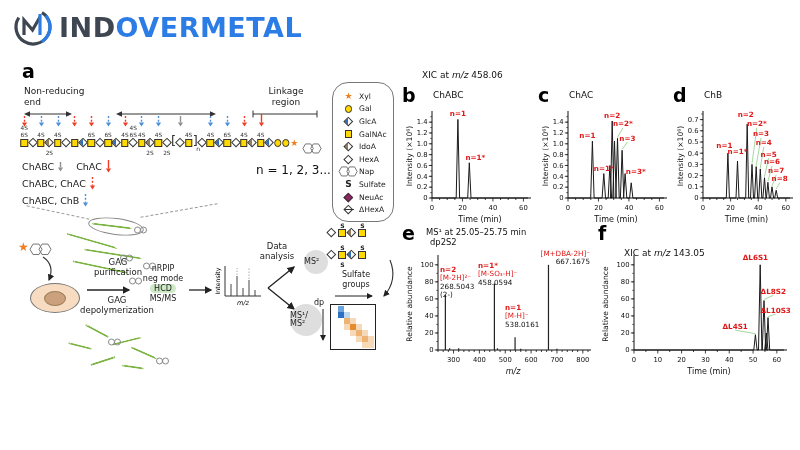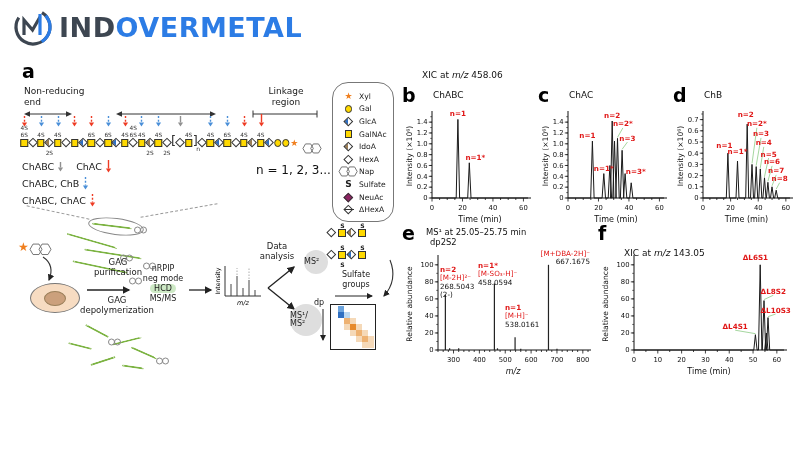--- a/index.html
+++ b/index.html
@@ -371,31 +371,31 @@
           <polygon points="0.9,5.5 6.1,5.5 3.5,9.5" fill="#909090"></polygon>
         </svg>
         <span style="width:6px"></span>
         <span>ChAC</span>
         <svg width="7" height="13">
           <line x1="3.5" y1="0" x2="3.5" y2="8.5" stroke="#ee3b23" stroke-width="1.4"></line>
           <polygon points="0.9,8.5 6.1,8.5 3.5,12.5" fill="#ee3b23"></polygon>
         </svg>
       </div>
       <div class="erow">
+        <span>ChABC, ChAC</span>
+        <svg width="7" height="13">
+          <line x1="3.5" y1="0" x2="3.5" y2="8.5" stroke="#ee3b23" stroke-width="1.4" stroke-dasharray="2 1.7"></line>
+          <polygon points="0.9,8.5 6.1,8.5 3.5,12.5" fill="#ee3b23"></polygon>
+        </svg>
+      </div>
+      <div class="erow">
         <span>ChABC, ChB</span>
         <svg width="7" height="13">
           <line x1="3.5" y1="0" x2="3.5" y2="8.5" stroke="#4a8fd8" stroke-width="1.4" stroke-dasharray="2 1.7"></line>
           <polygon points="0.9,8.5 6.1,8.5 3.5,12.5" fill="#4a8fd8"></polygon>
-        </svg>
-      </div>
-      <div class="erow">
-        <span>ChABC, ChAC</span>
-        <svg width="7" height="13">
-          <line x1="3.5" y1="0" x2="3.5" y2="8.5" stroke="#ee3b23" stroke-width="1.4" stroke-dasharray="2 1.7"></line>
-          <polygon points="0.9,8.5 6.1,8.5 3.5,12.5" fill="#ee3b23"></polygon>
         </svg>
       </div>
     </div>
 
   <div class="abs" style="left:256px;top:163px;font-size:12px">n = 1, 2, 3...</div>
 
   <div class="abs" id="legend" style="left:332px;top:82px">
       <div class="li">
         <span style="width:13px;display:flex;justify-content:center">
           <span class="stari">★</span>

